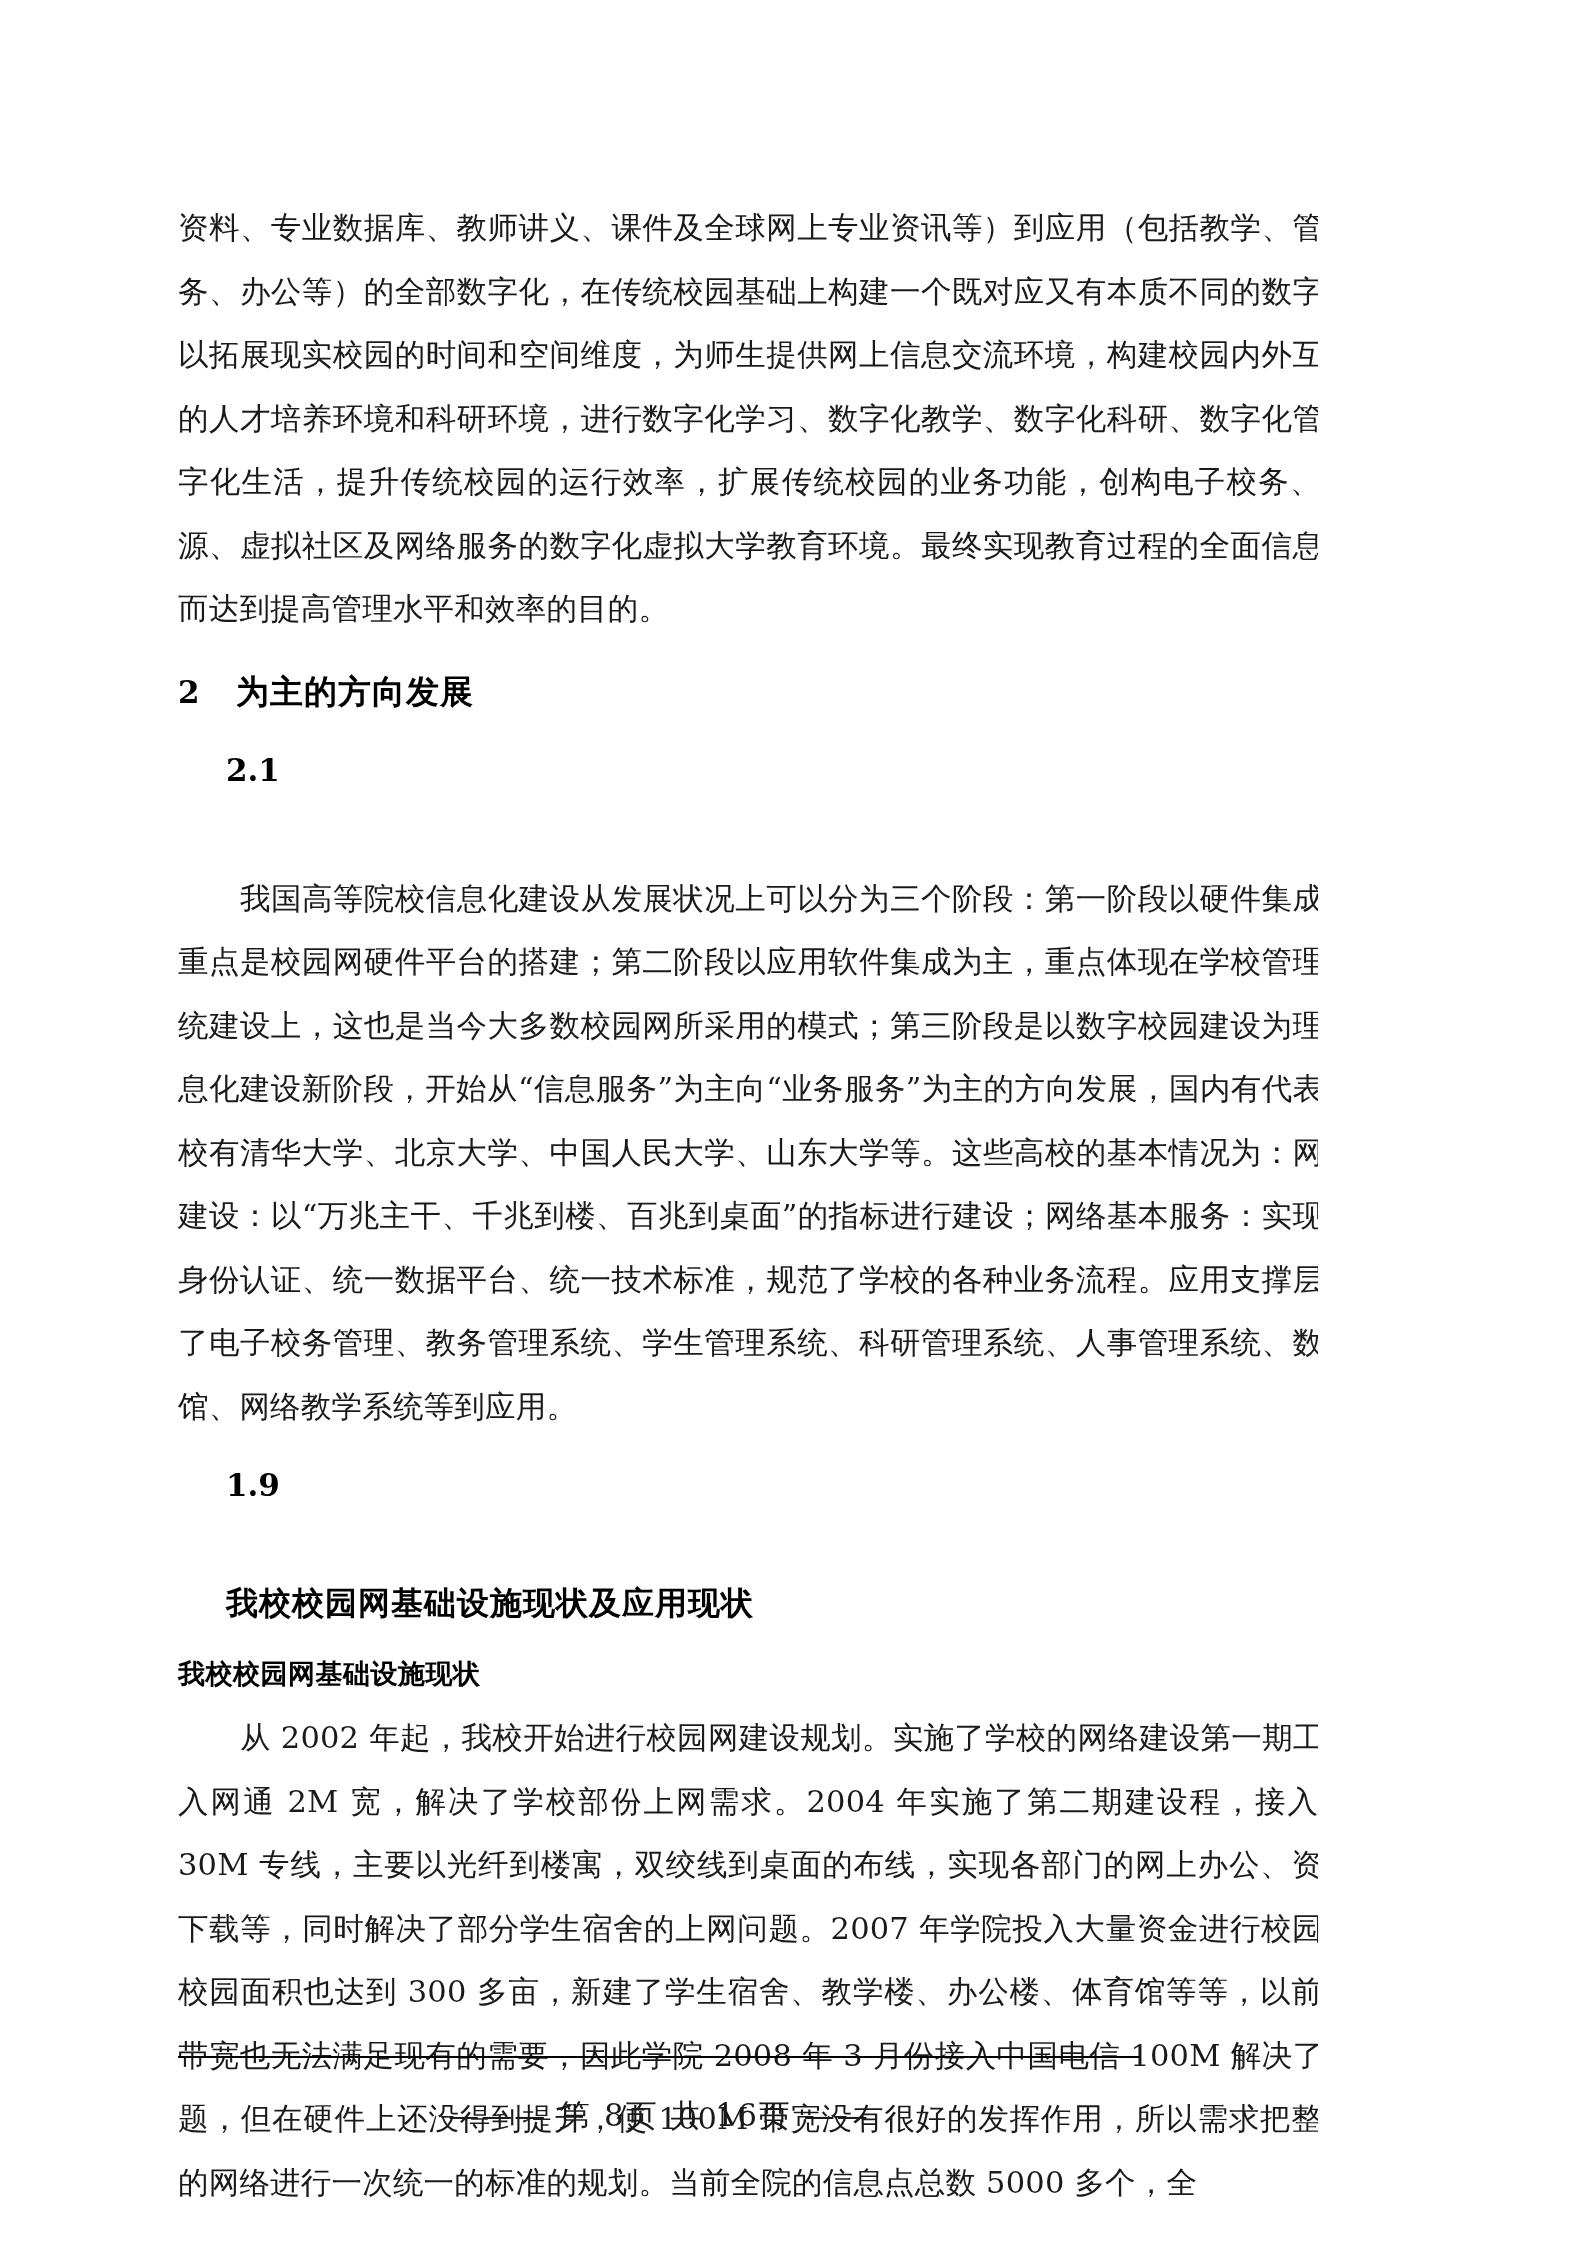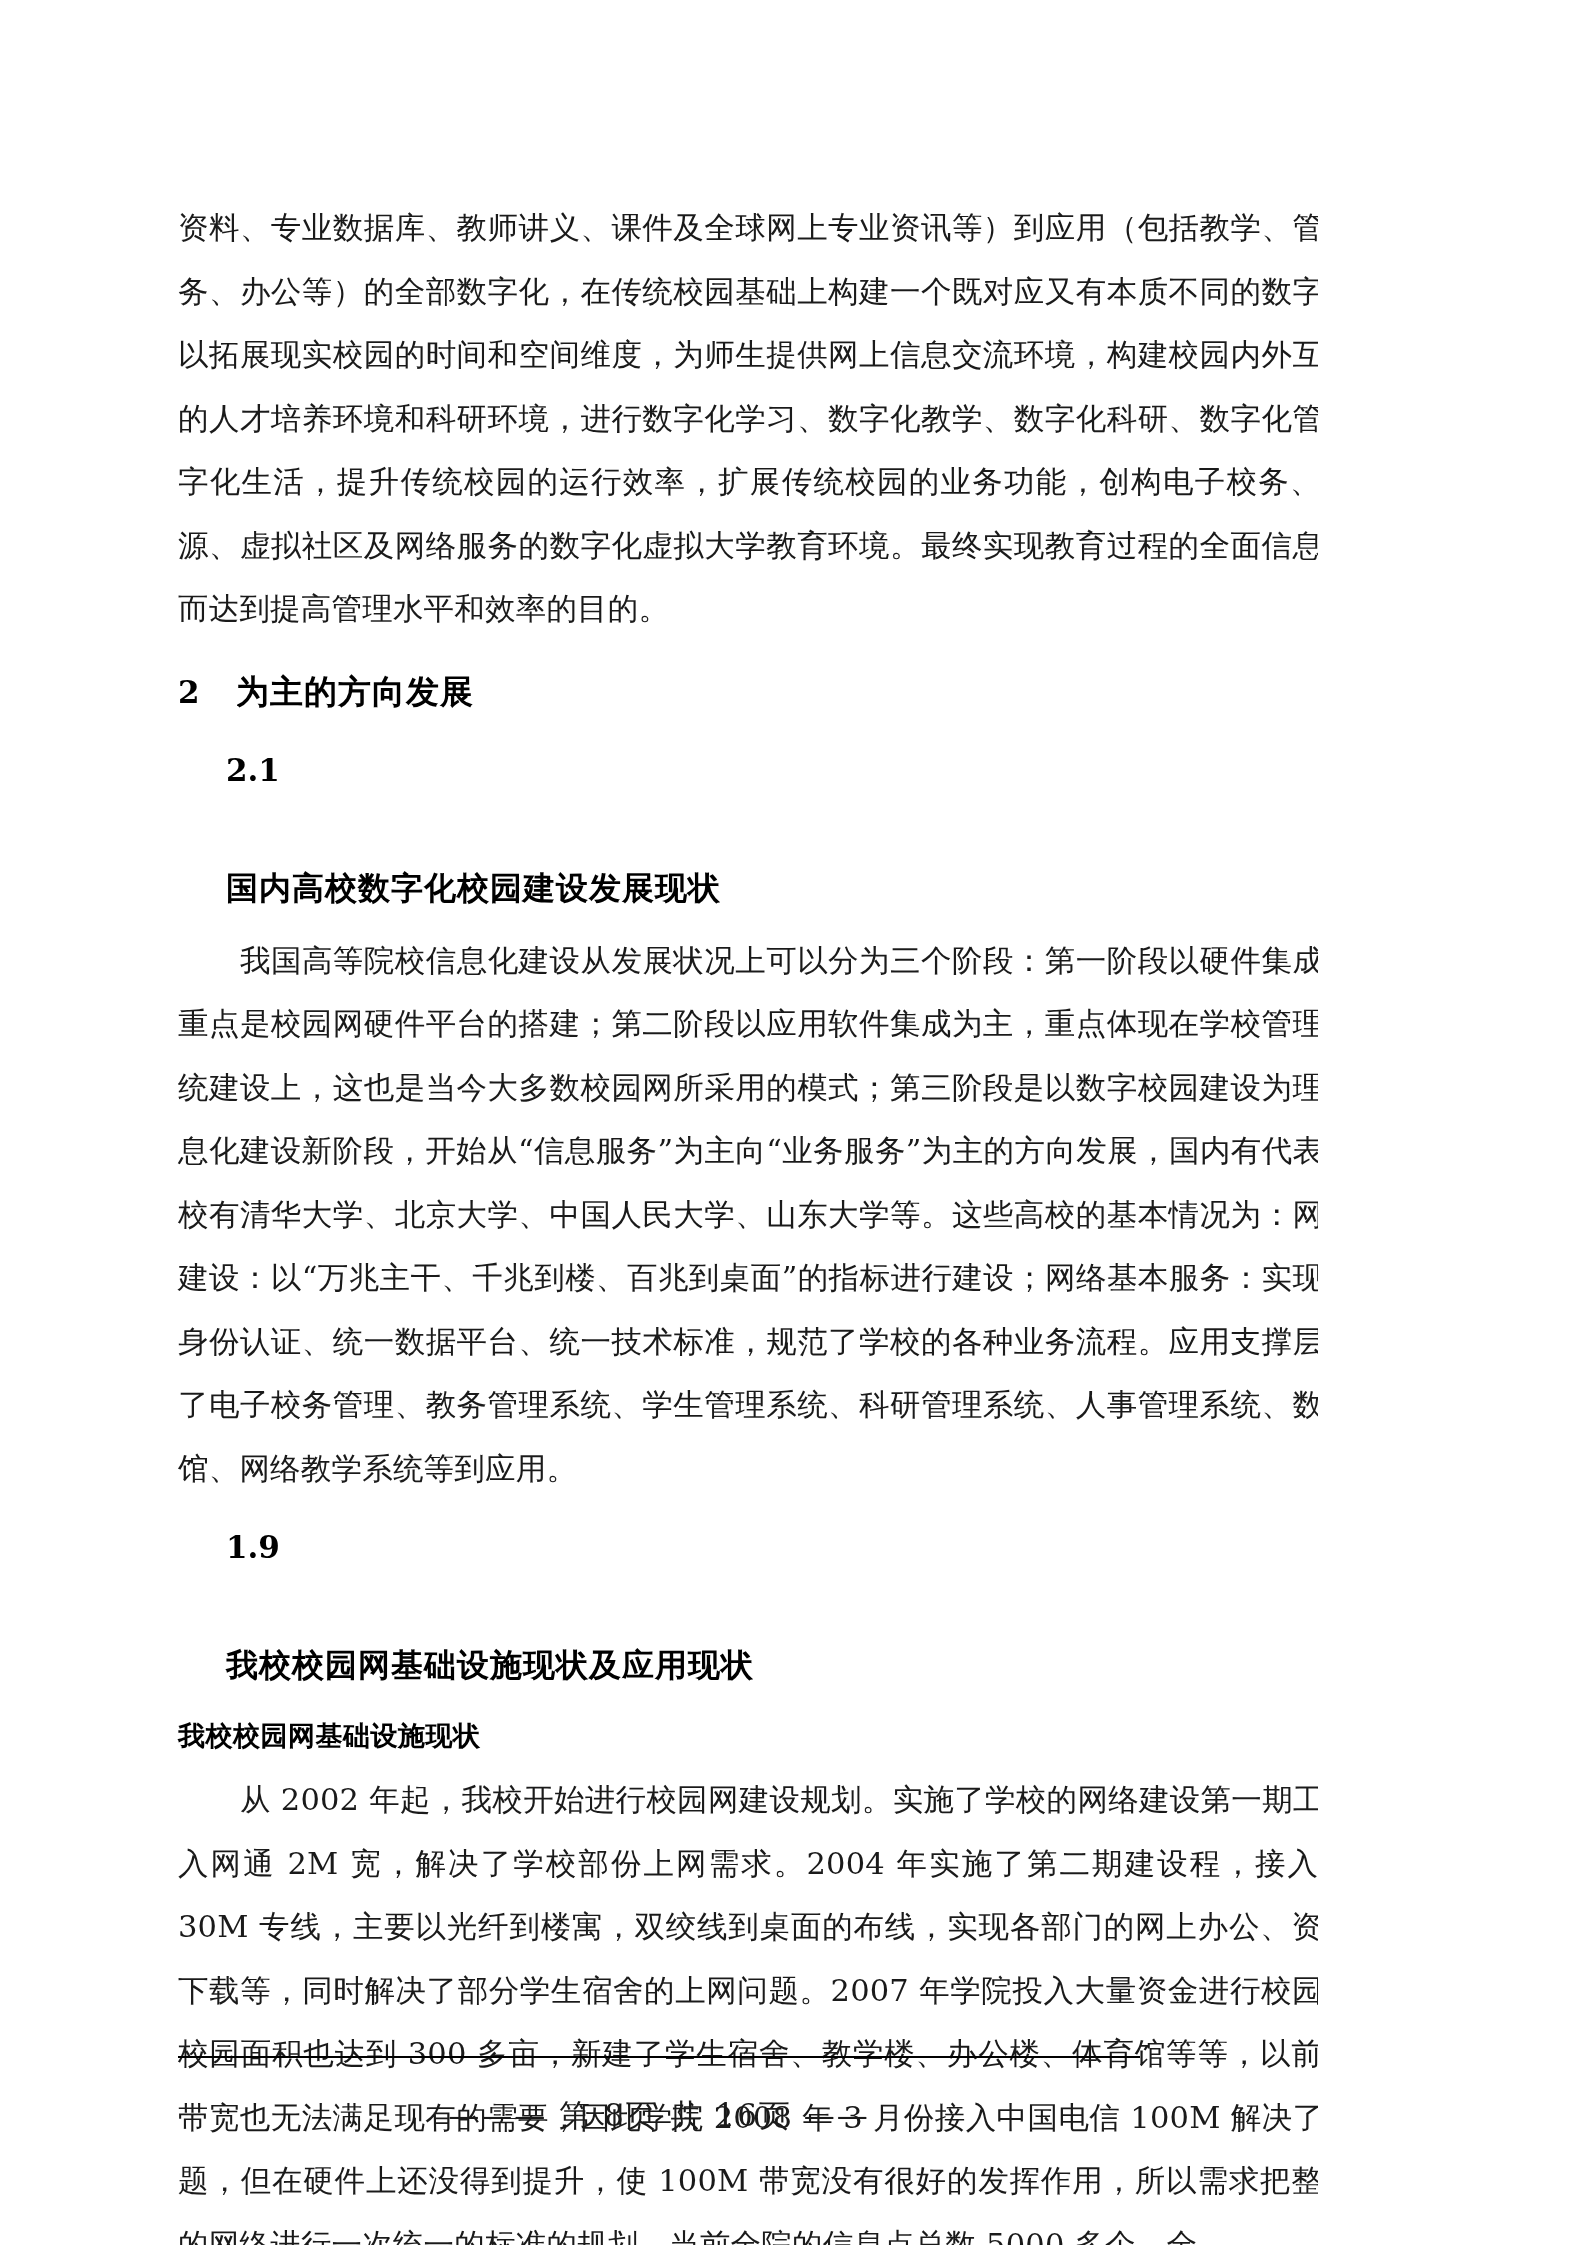--- a/index.html
+++ b/index.html
@@ -126,21 +126,20 @@
 
     <p class="para">资料、专业数据库、教师讲义、课件及全球网上专业资讯等）到应用（包括教学、管理、服务、办公等）的全部数字化，在传统校园基础上构建一个既对应又有本质不同的数字空间，以拓展现实校园的时间和空间维度，为师生提供网上信息交流环境，构建校园内外互联互通的人才培养环境和科研环境，进行数字化学习、数字化教学、数字化科研、数字化管理和数字化生活，提升传统校园的运行效率，扩展传统校园的业务功能，创构电子校务、教育资源、虚拟社区及网络服务的数字化虚拟大学教育环境。最终实现教育过程的全面信息化，从而达到提高管理水平和效率的目的。</p>
 
     <div class="h1">
       <span class="num">2</span>
       <span class="txt">为主的方向发展</span>
     </div>
 
     <div class="h2">
       <span class="num">2.1</span>
-      <span class="txt">国内高校数字化校园建设发展现状</span>
     </div>
 
     <p class="para indent">我国高等院校信息化建设从发展状况上可以分为三个阶段：第一阶段以硬件集成为主，重点是校园网硬件平台的搭建；第二阶段以应用软件集成为主，重点体现在学校管理信息系统建设上，这也是当今大多数校园网所采用的模式；第三阶段是以数字校园建设为理念的信息化建设新阶段，开始从“信息服务”为主向“业务服务”为主的方向发展，国内有代表性的高校有清华大学、北京大学、中国人民大学、山东大学等。这些高校的基本情况为：网络基础建设：以“万兆主干、千兆到楼、百兆到桌面”的指标进行建设；网络基本服务：实现了统一身份认证、统一数据平台、统一技术标准，规范了学校的各种业务流程。应用支撑层：实现了电子校务管理、教务管理系统、学生管理系统、科研管理系统、人事管理系统、数字图书馆、网络教学系统等到应用。</p>
 
     <div class="h2">
       <span class="num">1.9</span>
       <span class="txt">我校校园网基础设施现状及应用现状</span>
     </div>
 
     <div class="h3">我校校园网基础设施现状</div>

